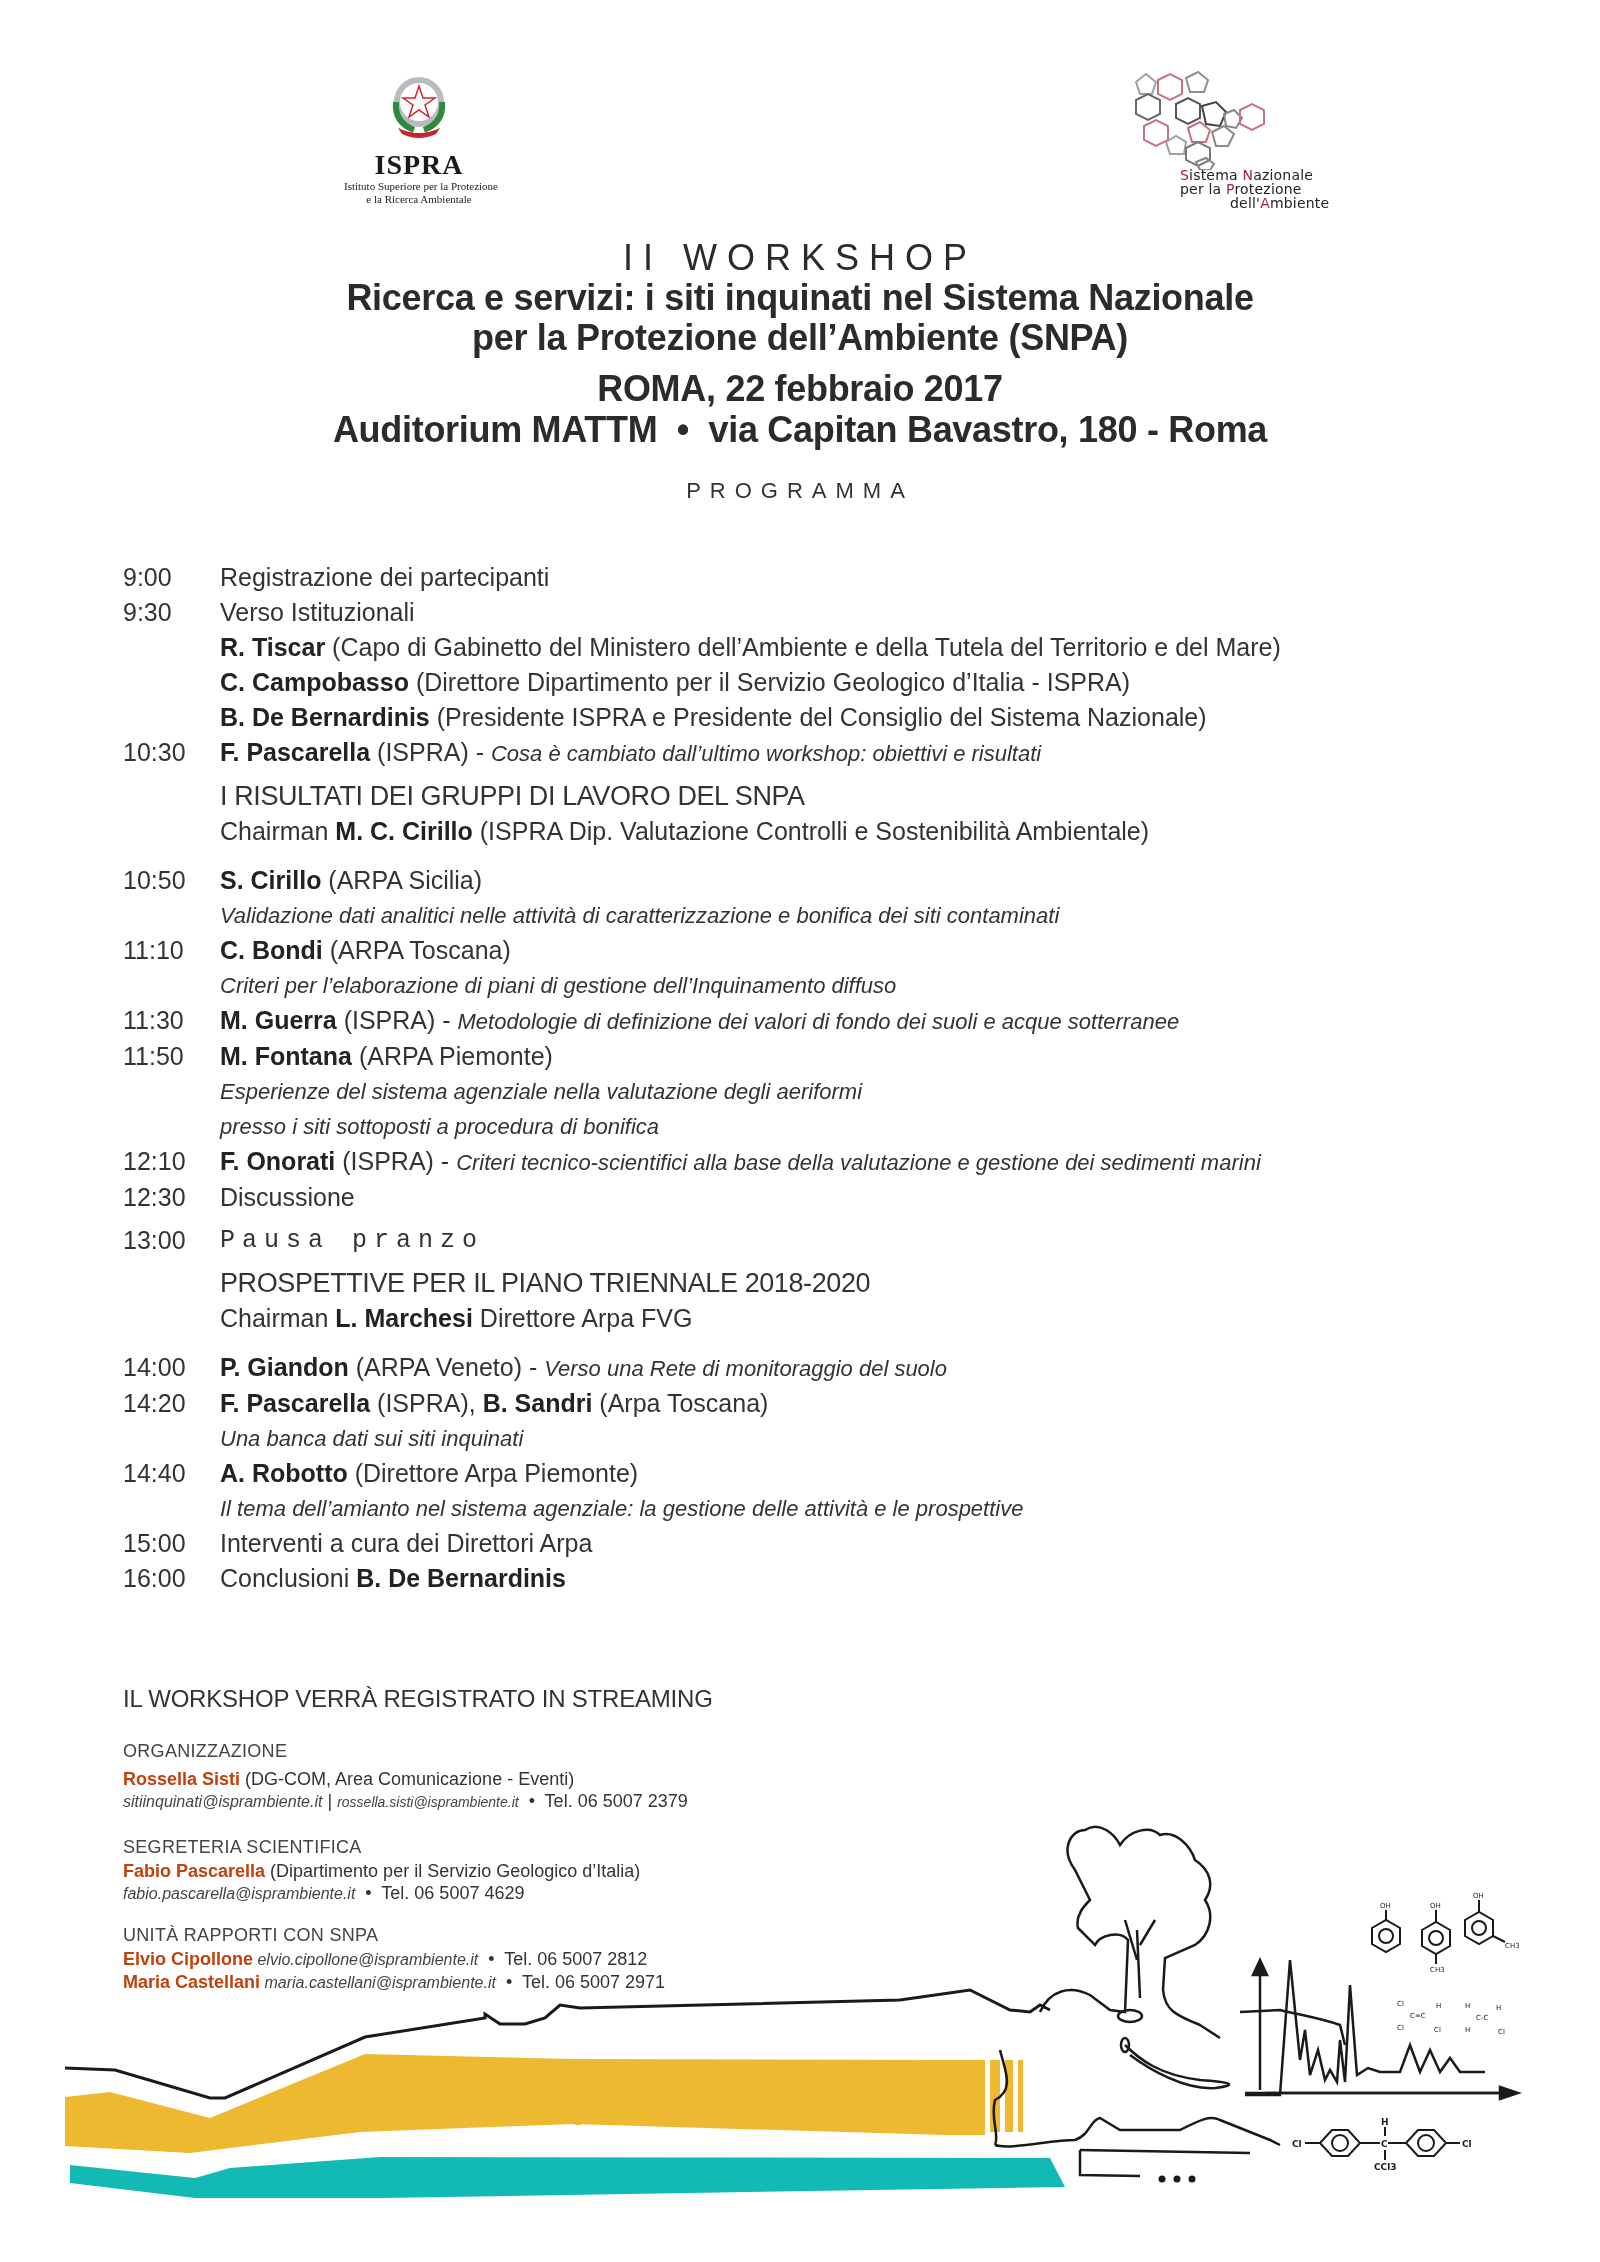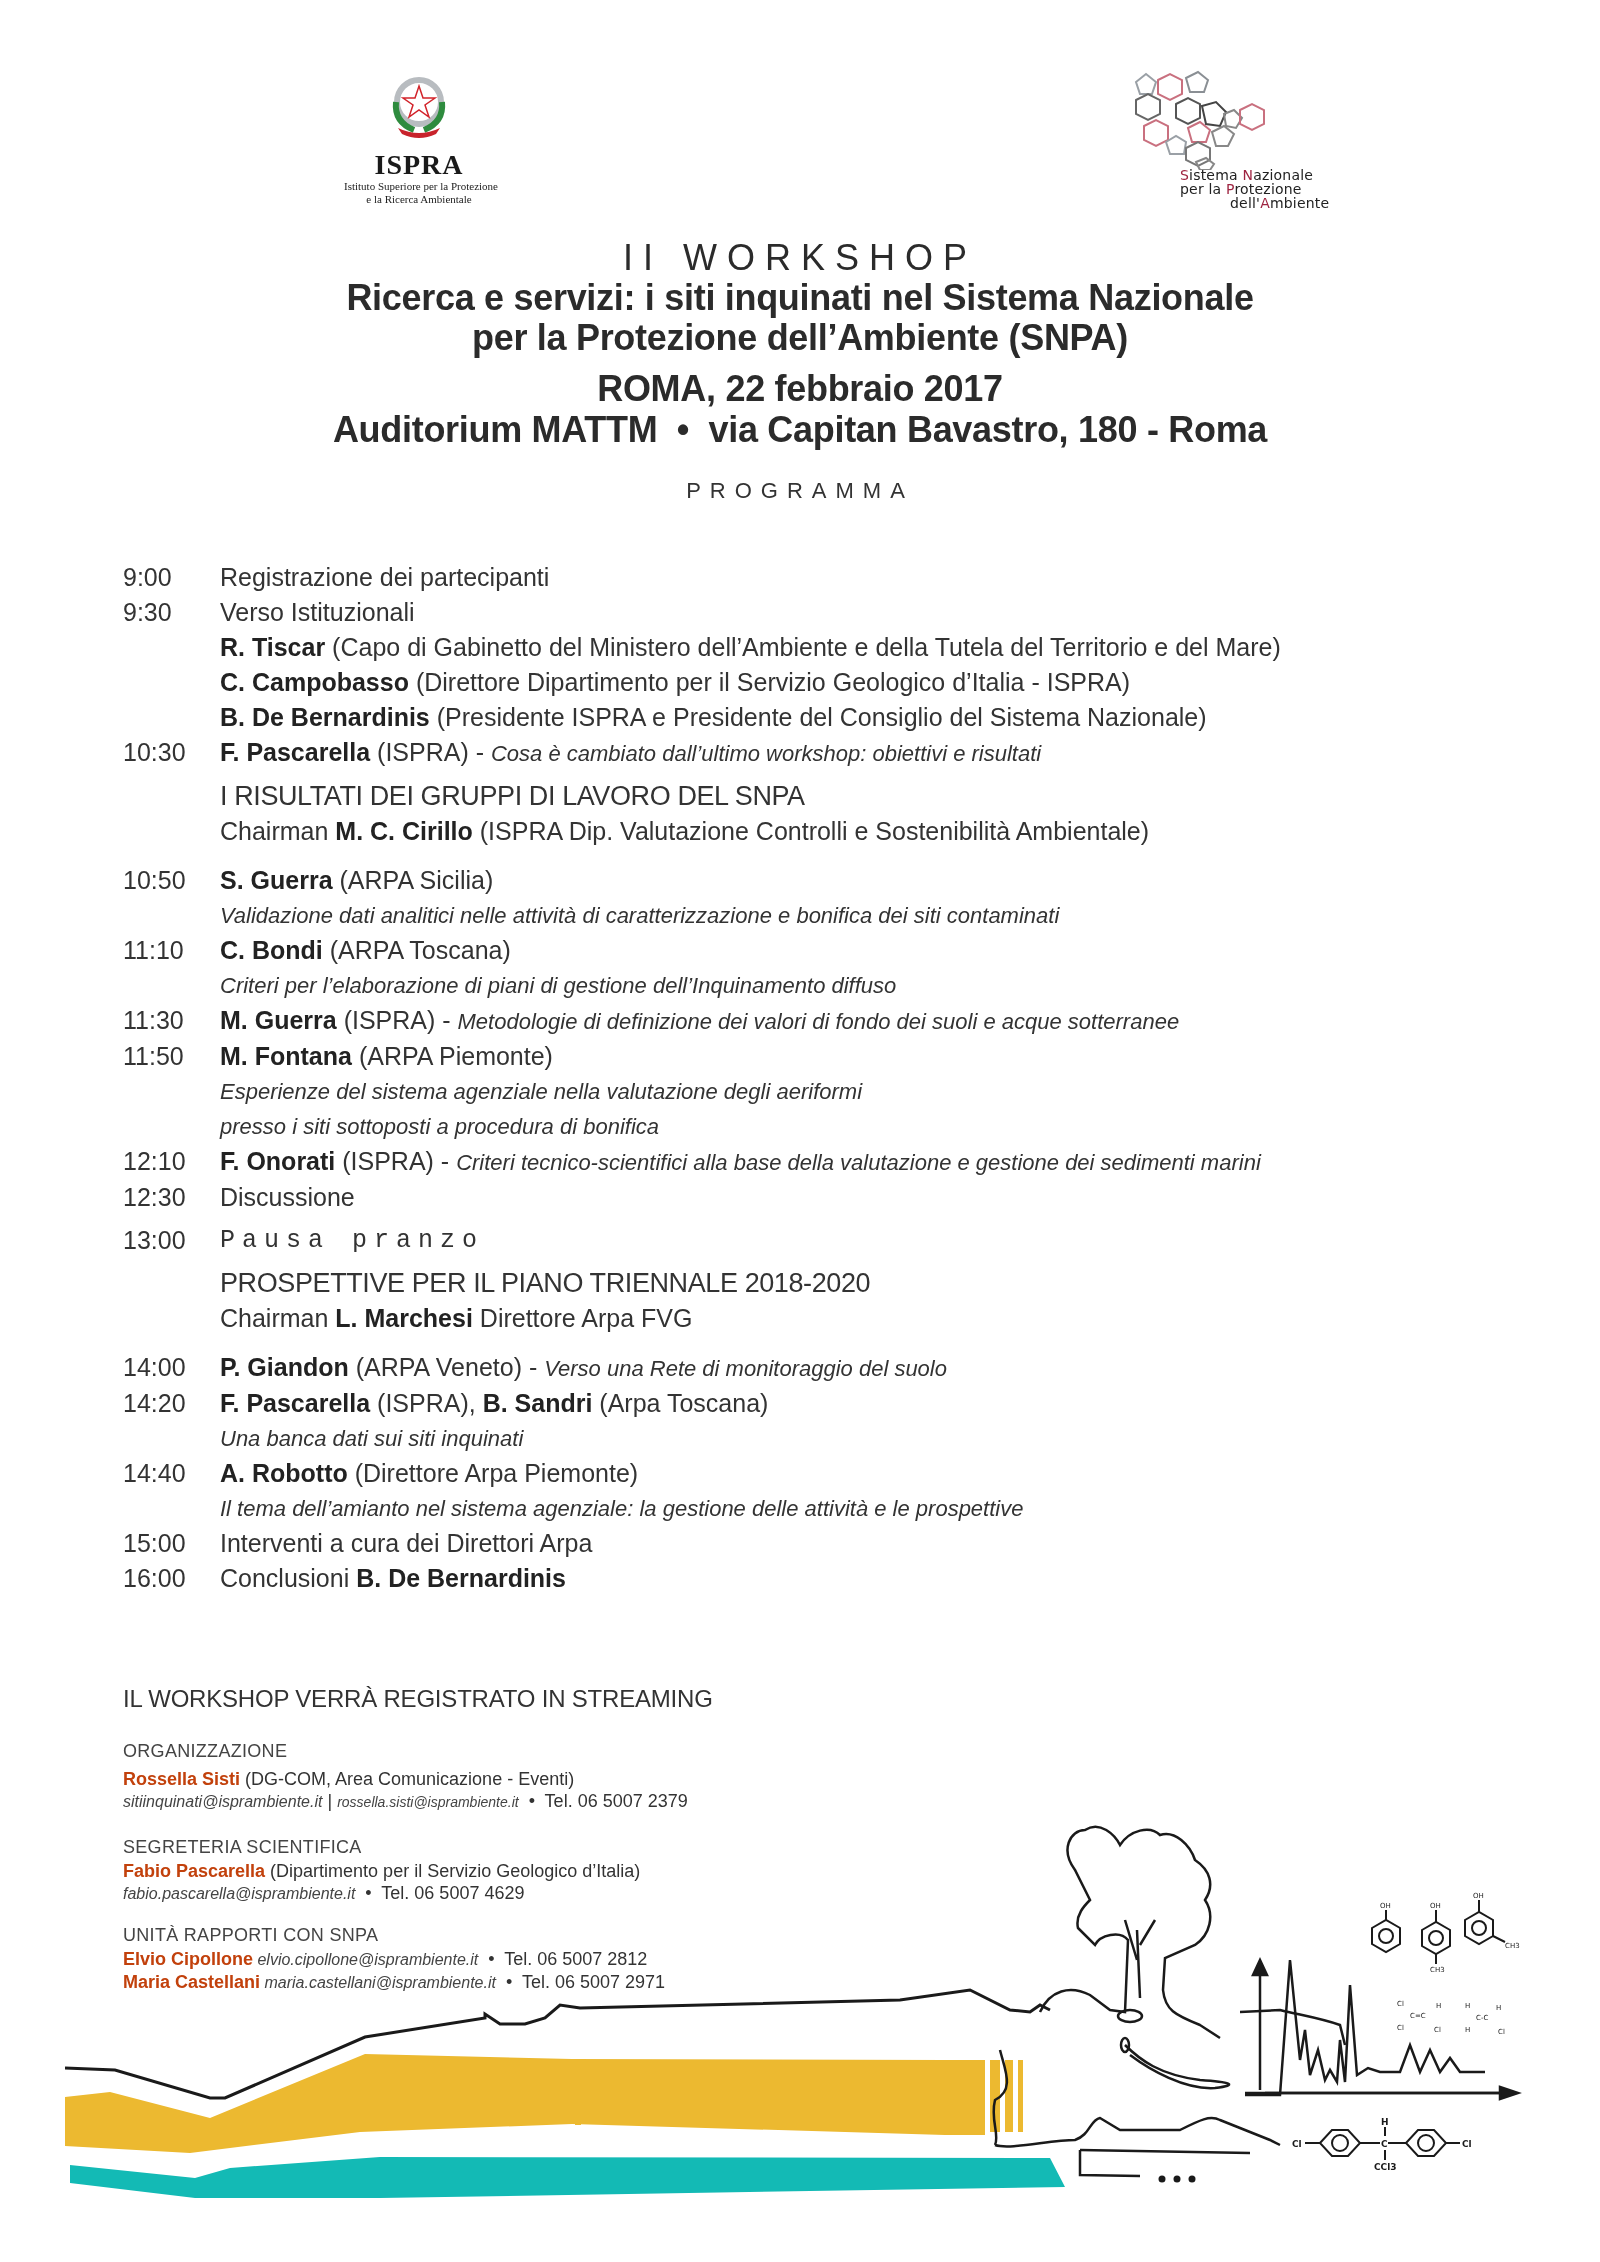--- a/index.html
+++ b/index.html
@@ -134,21 +134,21 @@
     <div class="time"></div>
     <div class="content section-title">I RISULTATI DEI GRUPPI DI LAVORO DEL SNPA</div>
   </div>
   <div class="row">
     <div class="time"></div>
     <div class="content"><span>Chairman </span><b>M. C. Cirillo</b><span> (ISPRA Dip. Valutazione Controlli e Sostenibilità Ambientale)</span></div>
   </div>
 
   <div class="row gap-md">
     <div class="time">10:50</div>
-    <div class="content"><b>S. Guerra</b><span> (ARPA Sicilia)</span></div>
+    <div class="content"><b>S. Cirillo</b><span> (ARPA Sicilia)</span></div>
   </div>
   <div class="row">
     <div class="time"></div>
     <div class="content italic-line">Validazione dati analitici nelle attività di caratterizzazione e bonifica dei siti contaminati</div>
   </div>
   <div class="row">
     <div class="time">11:10</div>
     <div class="content"><b>C. Bondi</b><span> (ARPA Toscana)</span></div>
   </div>
   <div class="row">

